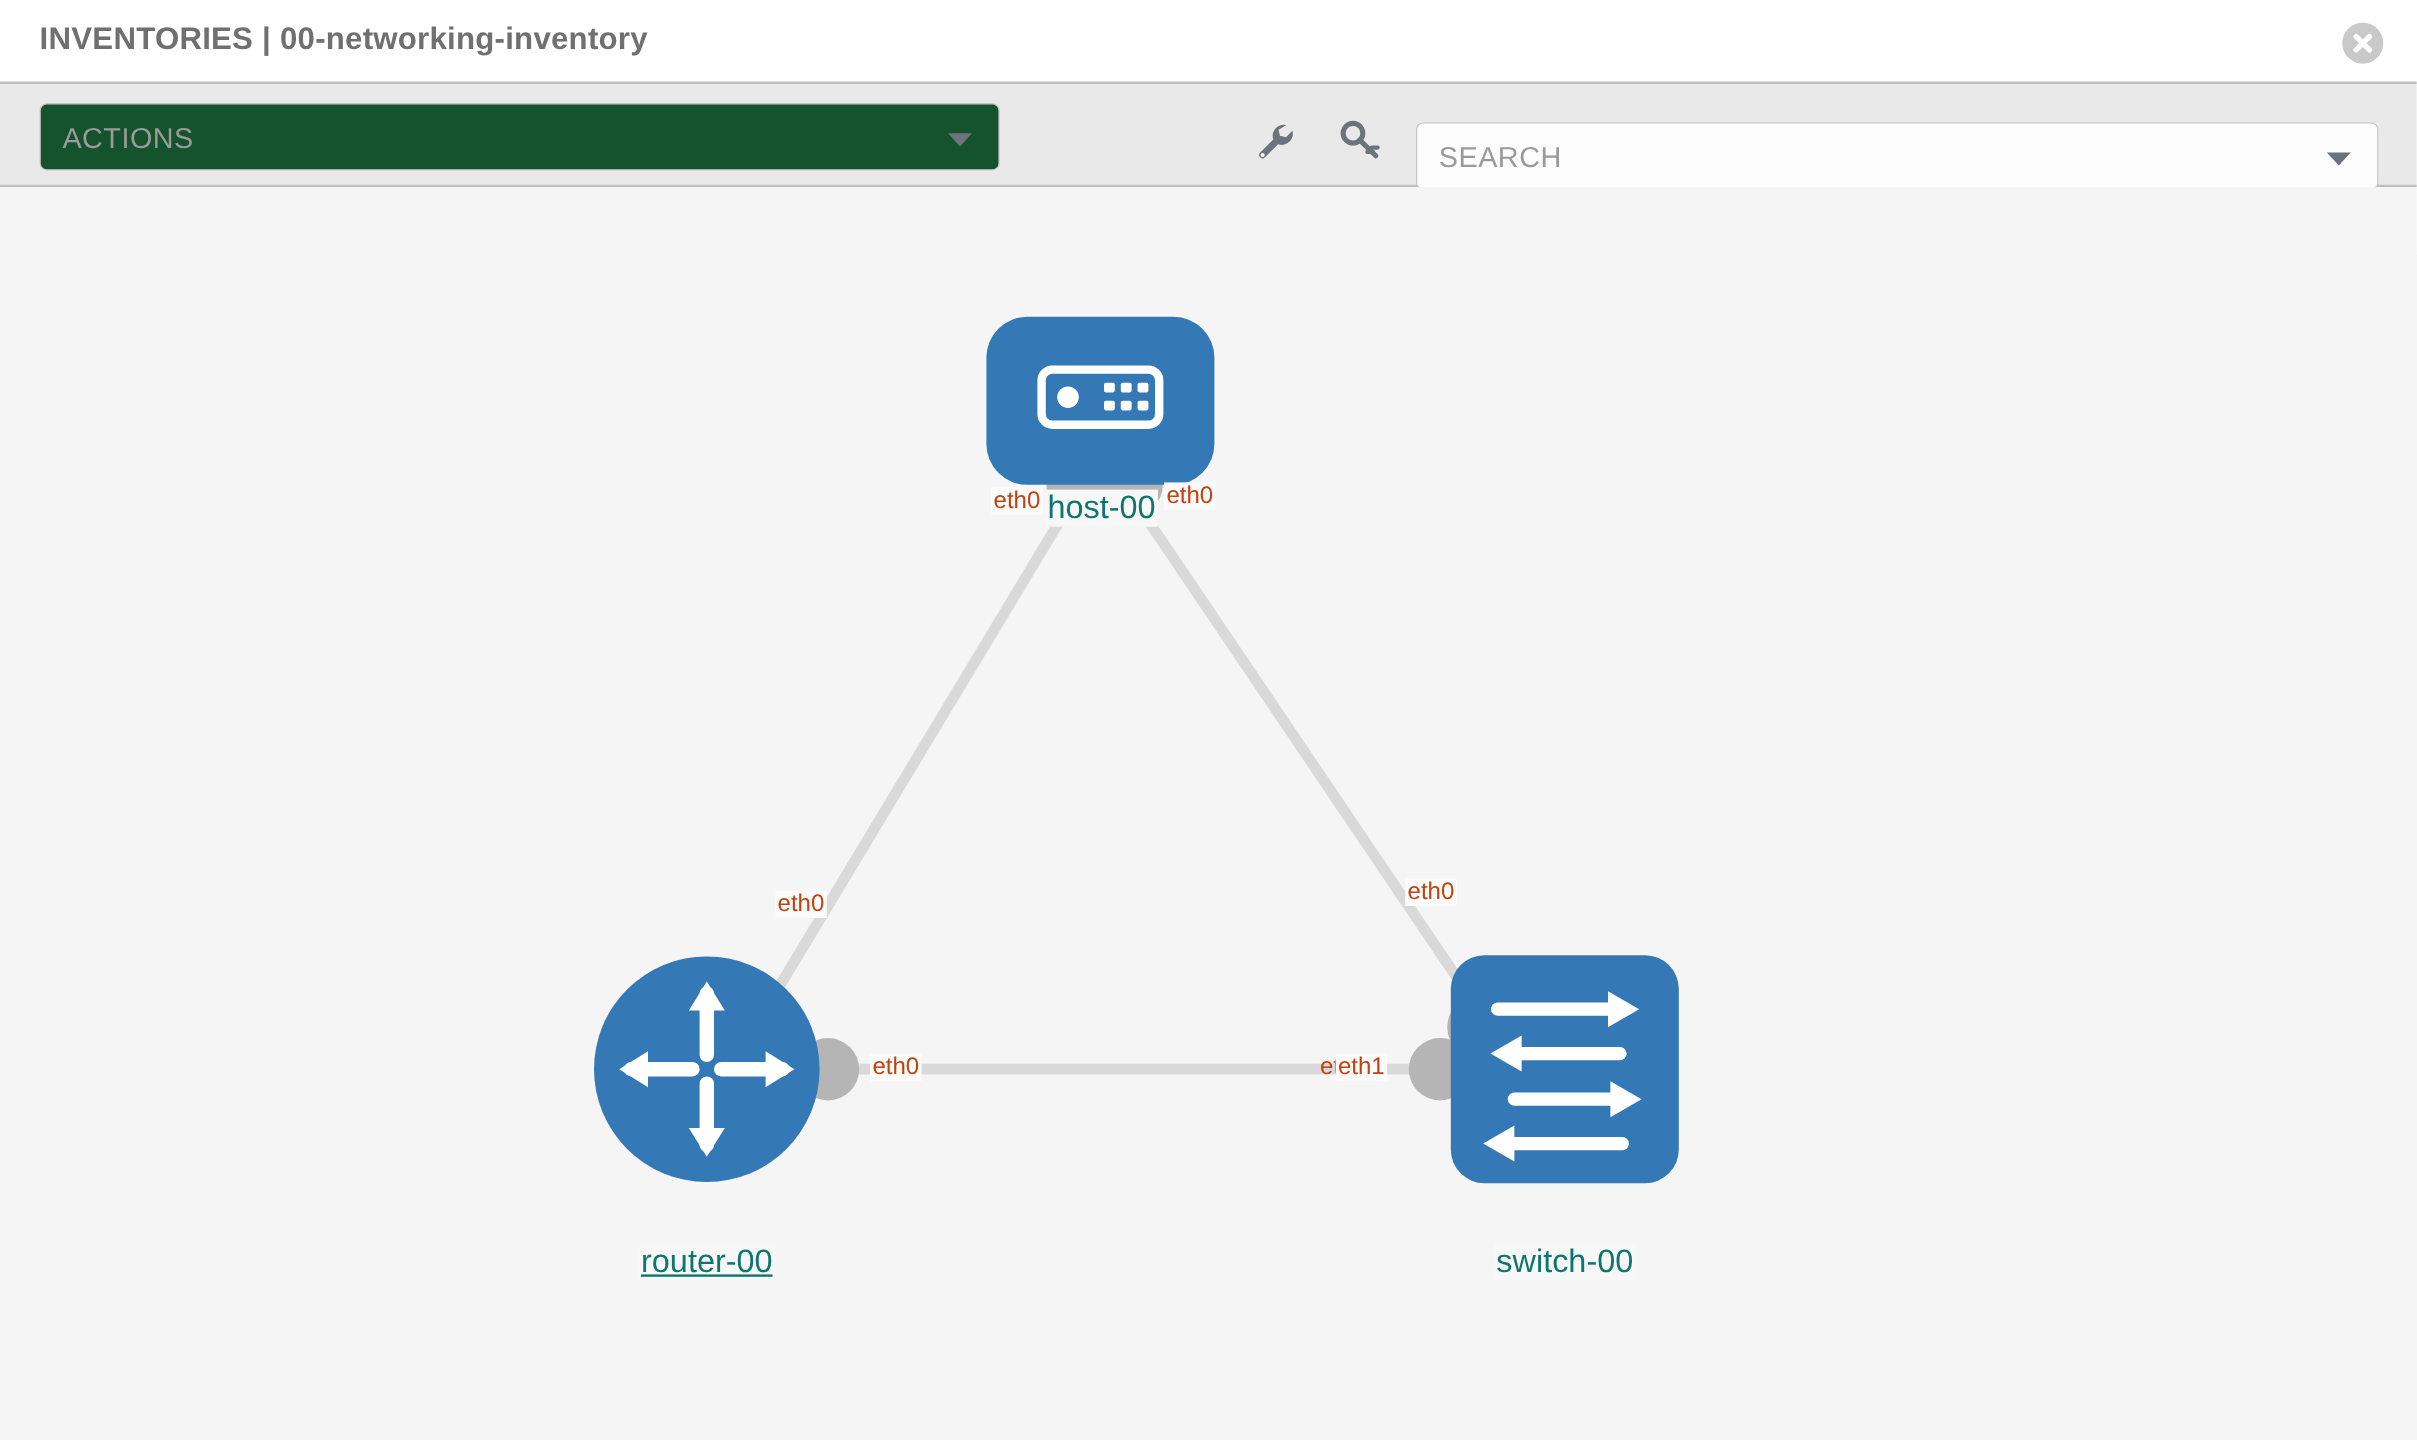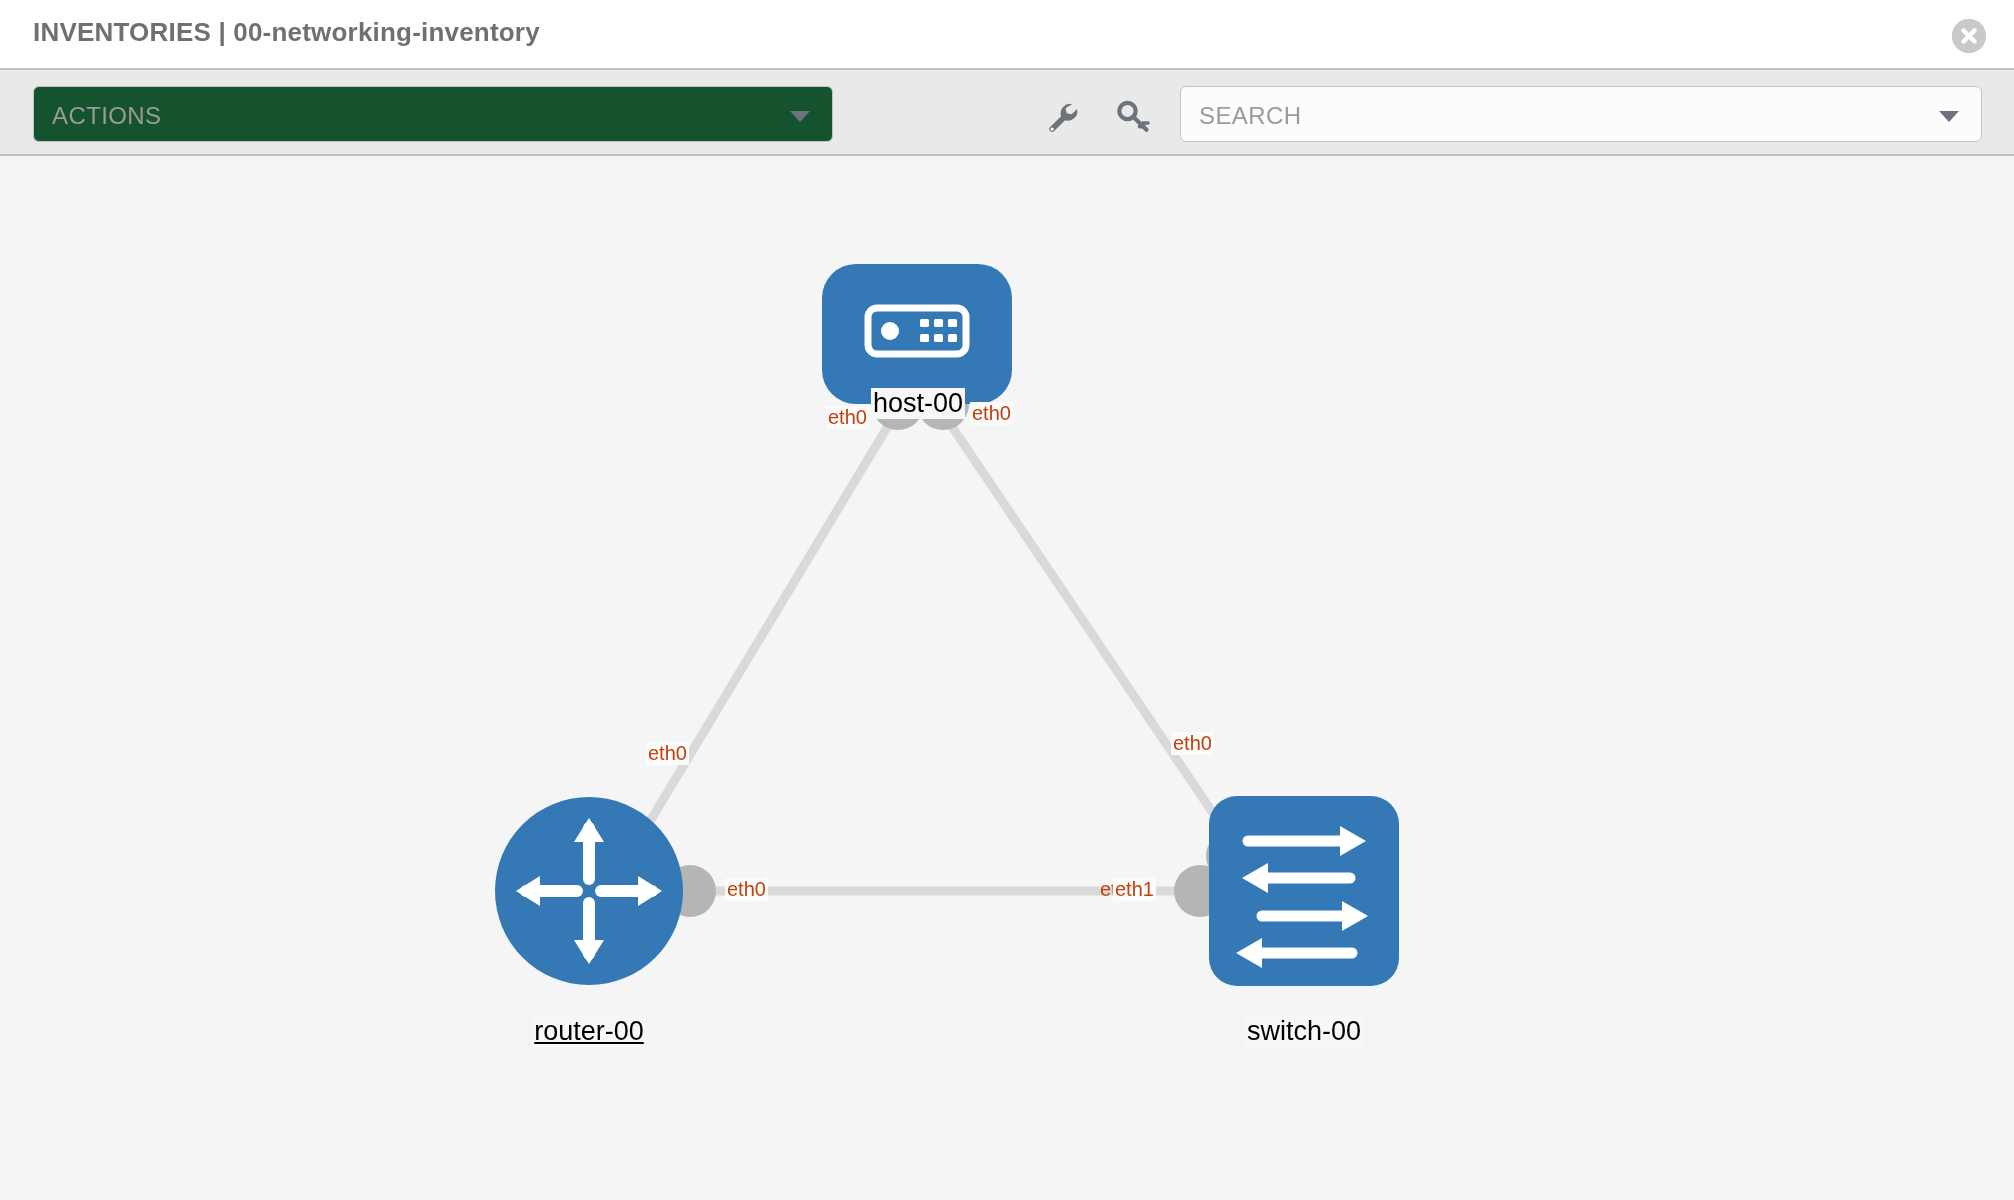--- a/index.html
+++ b/index.html
@@ -95,21 +95,21 @@
     width: 38px;
     height: 38px;
     cursor: pointer;
   }
   .tool-icon.wrench { left: 1043px; }
   .tool-icon.key    { left: 1114px; }
 
   .search-box {
     position: absolute;
     left: 1180px;
-    top: 16px;
+    top: 32px;
     width: 802px;
     height: 56px;
     background: #fcfcfc;
     border: 1px solid #c4c4c4;
     border-radius: 6px;
     box-sizing: border-box;
   }
   .search-label {
     position: absolute;
     left: 18px;
@@ -129,25 +129,26 @@
     overflow: hidden;
   }
   .canvas-svg {
     position: absolute;
     left: 0; top: 0;
   }
 
   .node-label {
     position: absolute;
     font-size: 27px;
-    color: #000000;
+    color: #0f766e;
     background: #f7f7f7;
     white-space: nowrap;
     transform: translateX(-50%);
     padding: 0 2px;
+    margin-top: 20px;
   }
   .edge-label {
     position: absolute;
     font-size: 20px;
     color: #c2410c;
     background: #fbfbfb;
     white-space: nowrap;
     padding: 0 2px;
   }
 

